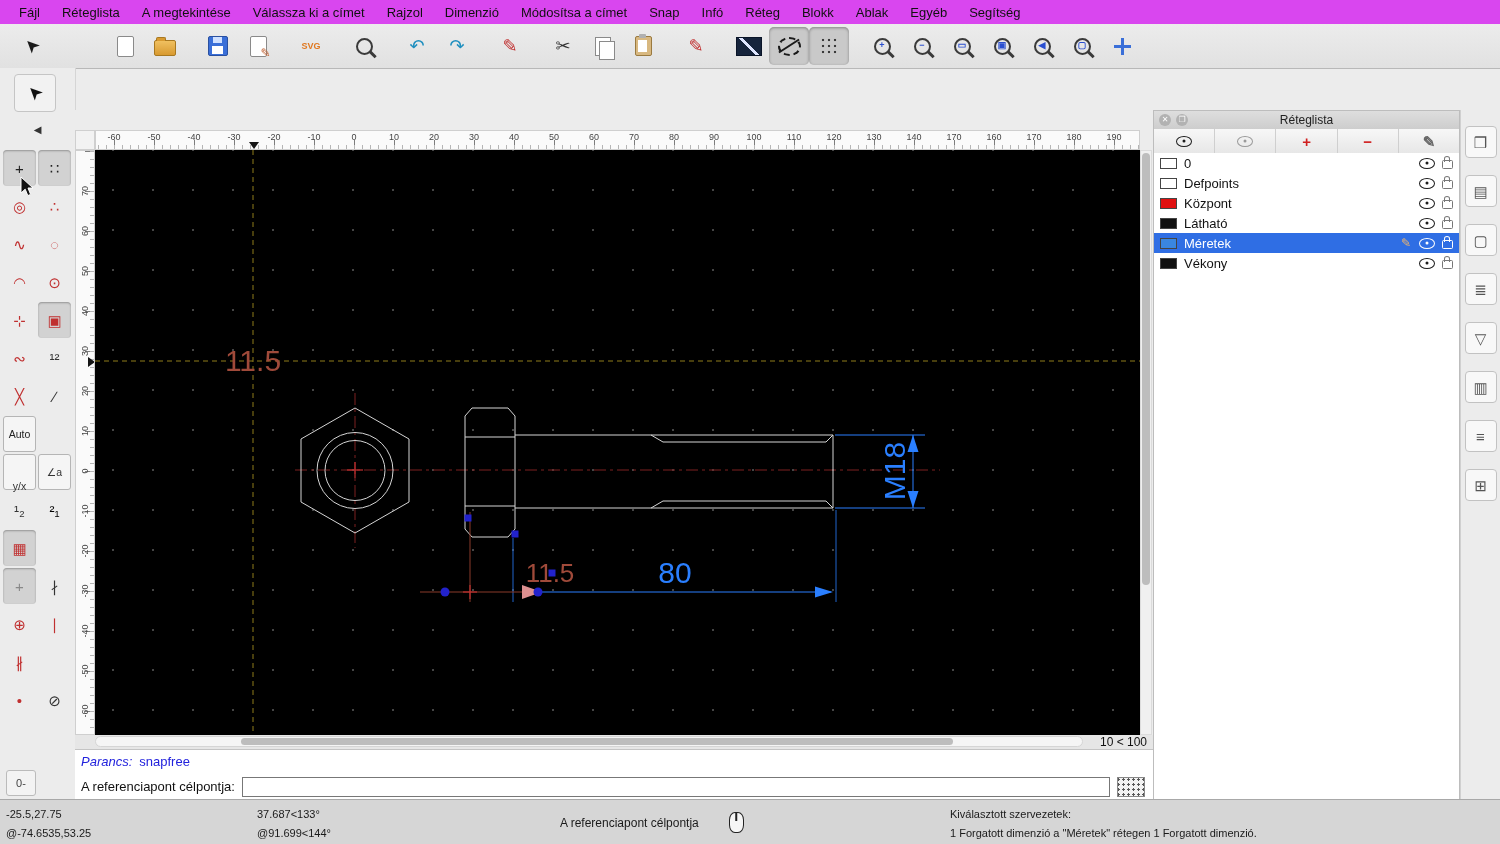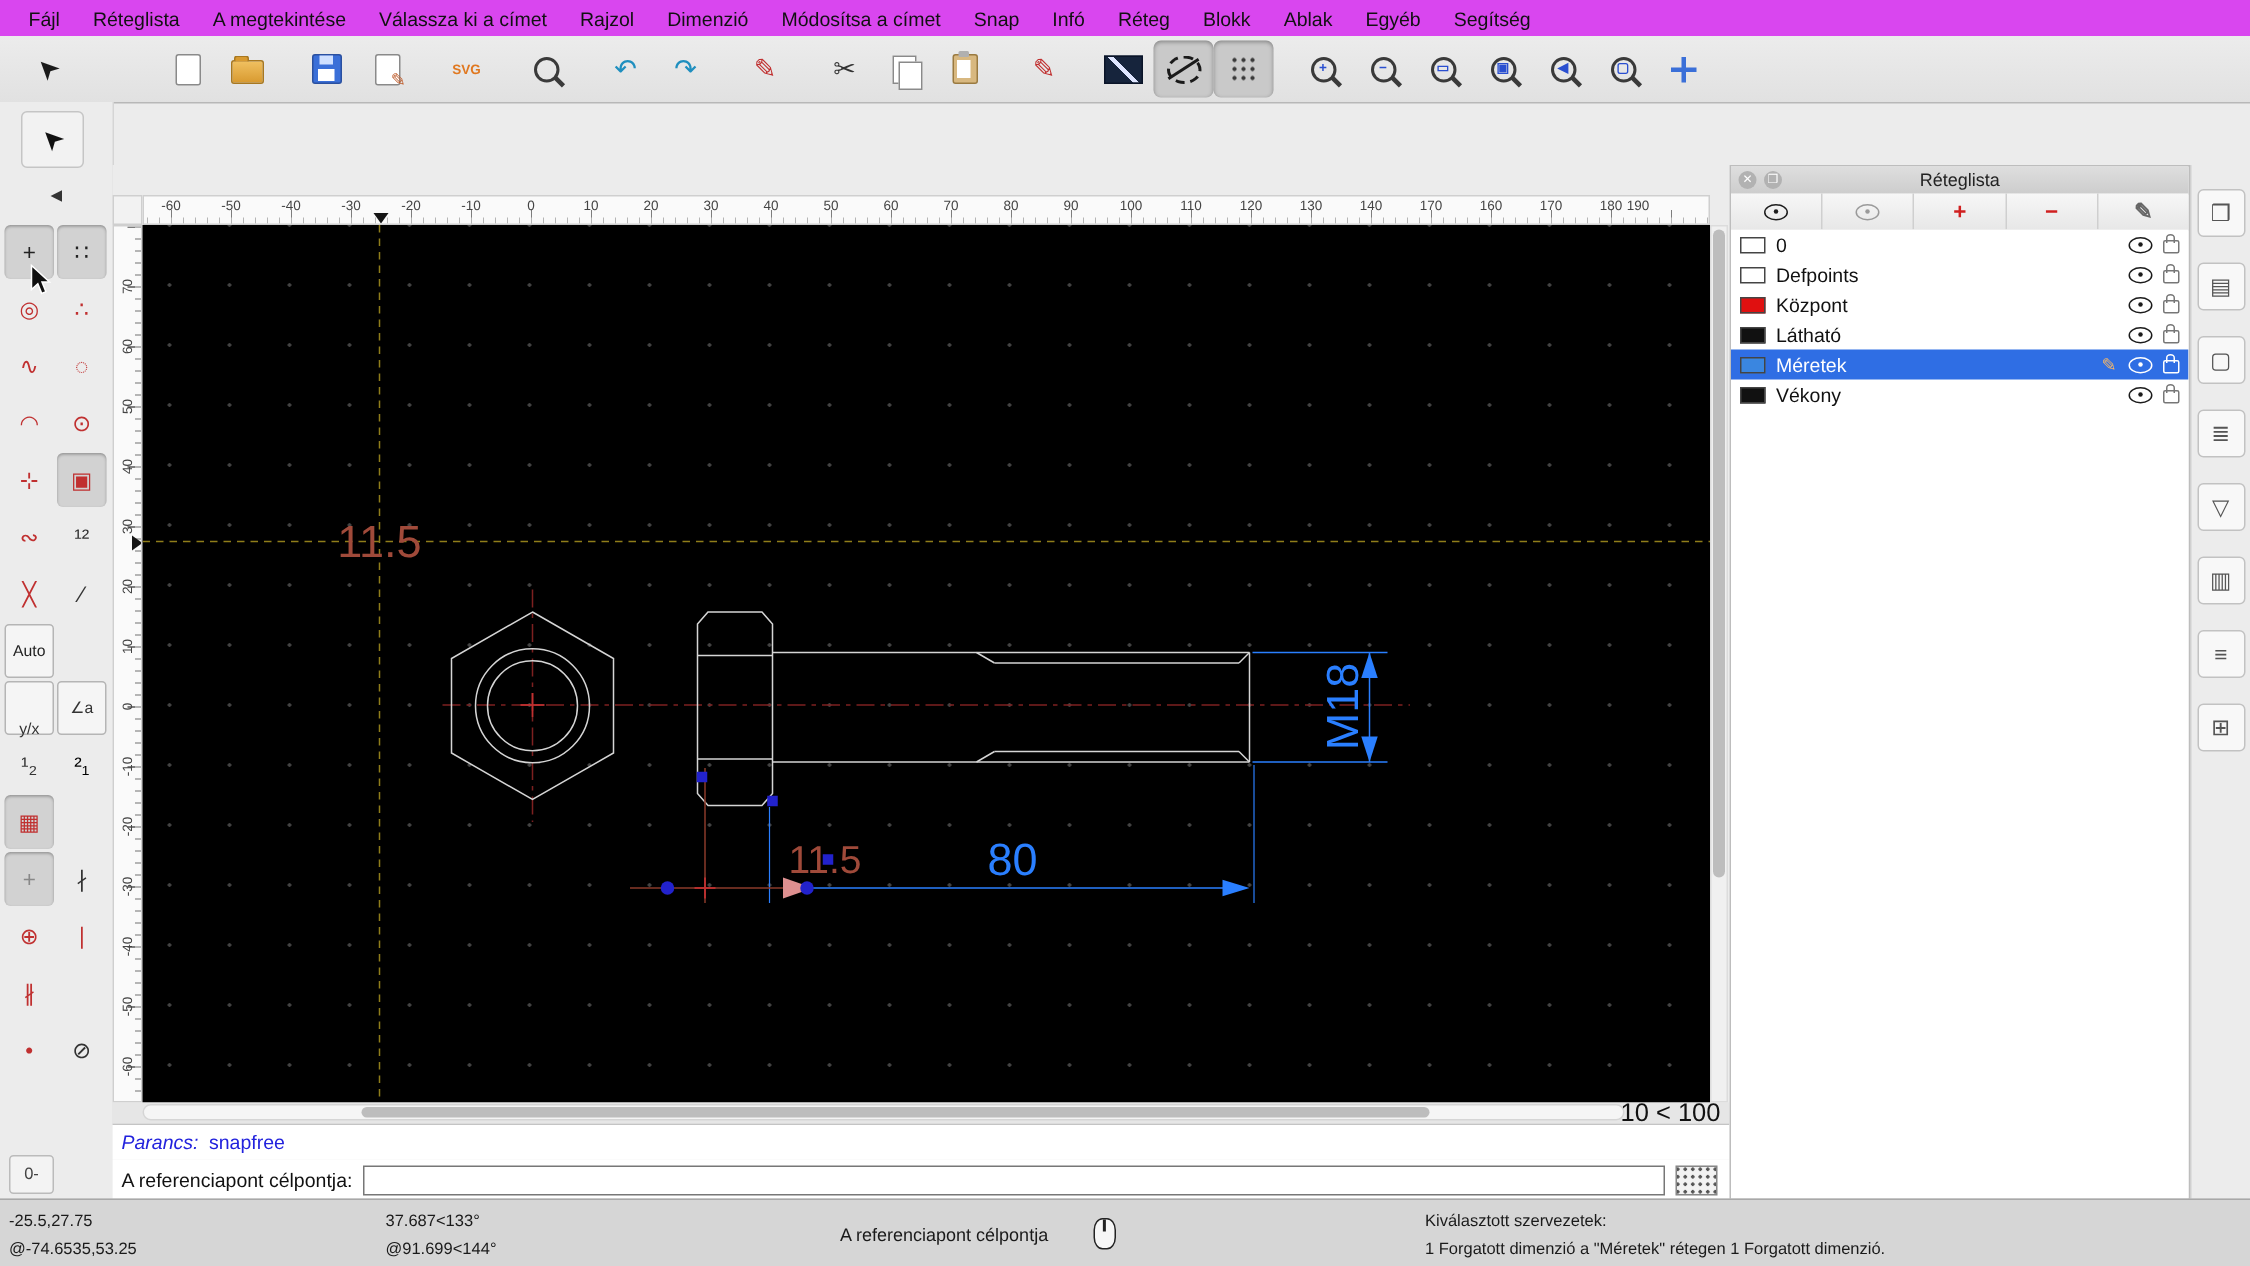--- a/index.html
+++ b/index.html
@@ -81,21 +81,21 @@
   .vmark{position:absolute;left:12px;top:206px;width:0;height:0;border-top:5px solid transparent;border-bottom:5px solid transparent;border-left:7px solid #151515}
   .canvas{position:absolute;left:20px;top:40px;width:1045px;height:585px;background:#000;
       background-image:radial-gradient(circle,#454545 1px,transparent 1.4px);
       background-size:40px 40px;background-position:-2px 20px}
   .canvas svg{position:absolute;left:0;top:0}
   .vscroll{position:absolute;left:1065px;top:40px;width:12px;height:585px;background:#f0f0f0;border:1px solid #dcdcdc;box-sizing:border-box}
   .vthumb{position:absolute;left:1px;top:2px;width:8px;height:432px;background:#bdbdbd;border-radius:5px}
   .hscroll-row{position:absolute;left:0;top:625px;width:1078px;height:14px;background:#e6e6e6}
   .htrack{position:absolute;left:20px;top:1px;width:988px;height:11px;background:#f5f5f5;border:1px solid #d5d5d5;border-radius:6px;box-sizing:border-box}
   .hthumb{position:absolute;left:145px;top:1px;width:712px;height:7px;background:#bdbdbd;border-radius:4px}
-  .zoom-label{position:absolute;right:6px;top:0;font-size:17px;line-height:14px;color:#111}
+  .zoom-label{position:absolute;right:6px;top:0;font-size:12px;line-height:14px;color:#111}
   .cmd-history{position:absolute;left:0;top:639px;width:1078px;height:24px;background:#fff;border-top:1px solid #c4c4c4;
       display:flex;align-items:center;padding-left:6px;box-sizing:border-box;font-size:13px}
   .prompt{color:#2222dd;font-style:italic;font-weight:normal;margin-right:7px}
   .echo{color:#2222dd}
   .cmd-input-row{position:absolute;left:0;top:663px;width:1078px;height:27px;background:#fff;
       display:flex;align-items:center;gap:7px;padding:0 8px 0 6px;box-sizing:border-box}
   .cmd-label{font-size:13px;color:#111;white-space:nowrap}
   .cmd-input{flex:1;height:18px;border:1px solid #777;background:#fff;font-size:13px;padding:0 4px;font-family:"Liberation Sans",sans-serif}
   .kb{width:26px;height:18px;border:1px solid #888;background:#f2f2f2;flex:none;
       background-image:radial-gradient(circle,#555 1px,transparent 1.3px);background-size:5px 5px;background-position:3px 4px}
@@ -365,21 +365,21 @@
       <span class="hnum" style="left: 618px;">90</span>
       <span class="hnum" style="left: 658px;">100</span>
       <span class="hnum" style="left: 698px;">110</span>
       <span class="hnum" style="left: 738px;">120</span>
       <span class="hnum" style="left: 778px;">130</span>
       <span class="hnum" style="left: 818px;">140</span>
       <span class="hnum" style="left: 858px;">170</span>
       <span class="hnum" style="left: 898px;">160</span>
       <span class="hnum" style="left: 938px;">170</span>
       <span class="hnum" style="left: 978px;">180</span>
-      <span class="hnum" style="left: 996px; text-align: center;">190</span>
+      <span class="hnum" style="left: 1018px; text-align: center;">190</span>
     </div>
   <div class="vruler">
     <div class="vmark"></div>
   <span class="vnum" style="top: 40px;">70</span>
       <span class="vnum" style="top: 80px;">60</span>
       <span class="vnum" style="top: 120px;">50</span>
       <span class="vnum" style="top: 160px;">40</span>
       <span class="vnum" style="top: 200px;">30</span>
       <span class="vnum" style="top: 240px;">20</span>
       <span class="vnum" style="top: 280px;">10</span>

